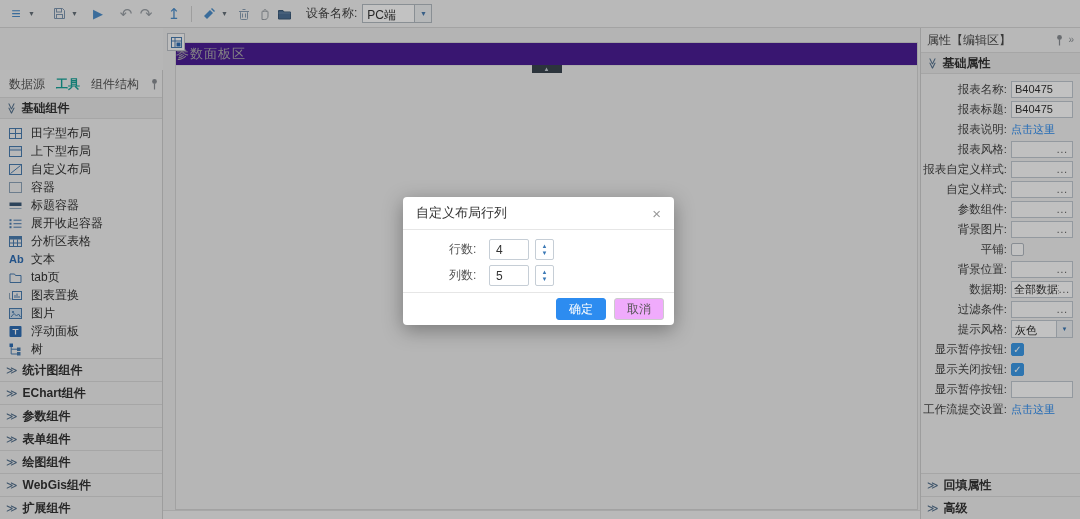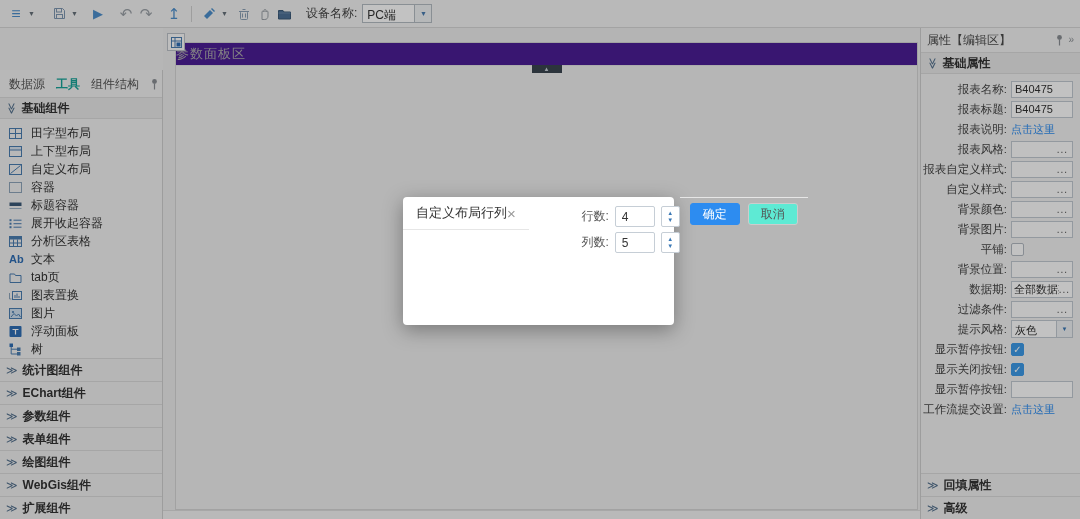--- a/index.html
+++ b/index.html
@@ -62,32 +62,32 @@
   .pselect{width:62px;height:18px;border:1px solid #c2cad2;background:#fff;display:flex;cursor:pointer;}
   .pselect .val{flex:1;font-size:11px;color:#333;padding:2px 3px;}
   .pselect .sbtn{width:16px;border-left:1px solid #c2cad2;background:#eef1f4;color:#3a78b5;font-size:6px;display:flex;align-items:center;justify-content:center;}
   .pcombo{width:62px;height:17px;border:1px solid #c2cad2;background:#fff;display:flex;align-items:center;overflow:hidden;padding:0 2px;cursor:pointer;}
   .pcombo-val{flex:1;font-size:11px;color:#333;white-space:nowrap;overflow:hidden;}
   .pcombo-dots{font-size:10px;color:#555;letter-spacing:1px;}
   .pbottom{margin-top:auto;flex:0 0 auto;}
 
   
   .overlay{position:absolute;left:0;top:0;right:0;bottom:0;background:rgba(0,0,0,0.24);z-index:40;}
-  .modal{position:absolute;left:403px;top:197px;width:271px;height:128px;background:#fff;border-radius:4px;box-shadow:0 5px 20px rgba(0,0,0,0.35);z-index:50;display:flex;flex-direction:row;}
+  .modal{position:absolute;left:403px;top:197px;width:271px;height:128px;background:#fff;border-radius:4px;box-shadow:0 5px 20px rgba(0,0,0,0.35);z-index:50;display:flex;flex-direction:column;}
   .modal-head{height:33px;border-bottom:1px solid #e6e6e6;display:flex;align-items:center;padding:0 13px;flex:0 0 auto;}
   .modal-title{font-size:13px;color:#333;}
   .modal-close{margin-left:auto;color:#999;font-size:15px;cursor:pointer;line-height:1;}
   .modal-body{flex:1;padding:9px 0 0 46px;display:flex;flex-direction:column;gap:5px;}
   .mrow{display:flex;align-items:center;gap:6px;}
-  .mlabel{font-size:12px;color:#555;width:34px;text-align:right;white-space:nowrap;}
+  .mlabel{font-size:12px;color:#555;width:34px;text-align:left;white-space:nowrap;}
   .minput{width:40px;height:21px;border:1px solid #c6ced6;border-radius:2px;font-size:12px;color:#333;padding:0 6px;outline:none;}
   .spinner{width:19px;height:21px;border:1px solid #c6ced6;border-radius:2px;display:flex;flex-direction:column;align-items:center;justify-content:center;color:#3a78b5;cursor:pointer;background:#fff;}
   .sp-a{font-size:6px;line-height:7px;}
   .modal-foot{height:33px;border-top:1px solid #e6e6e6;display:flex;align-items:center;justify-content:flex-end;gap:8px;padding:0 10px;flex:0 0 auto;}
-  .btn{height:22px;padding:0 12px;font-size:12px;border-radius:3px;border:1px solid #ccc;background:#5eead4;color:#555;cursor:pointer;}
+  .btn{height:22px;padding:0 12px;font-size:12px;border-radius:3px;border:1px solid #ccc;background:#f0abfc;color:#555;cursor:pointer;}
   .btn.primary{background:#2d8cf0;border-color:#2d8cf0;color:#fff;}
 
   svg{display:block;}
 </style>
 </head>
 <body>
 
 <div id="app">
 
   <div class="toolbar">
@@ -383,21 +383,21 @@
       </div>
       <div class="prow">
         <span class="plabel">报表自定义样式:</span>
         <span class="pellipsis">...</span>
       </div>
       <div class="prow">
         <span class="plabel">自定义样式:</span>
         <span class="pellipsis">...</span>
       </div>
       <div class="prow">
-        <span class="plabel">背景颜色:</span>
+        <span class="plabel">参数组件:</span>
         <span class="pellipsis">...</span>
       </div>
       <div class="prow">
         <span class="plabel">背景图片:</span>
         <span class="pellipsis">...</span>
       </div>
       <div class="prow">
         <span class="plabel">平铺:</span>
         <span class="pctl">
             <span class="pcheck"></span>

